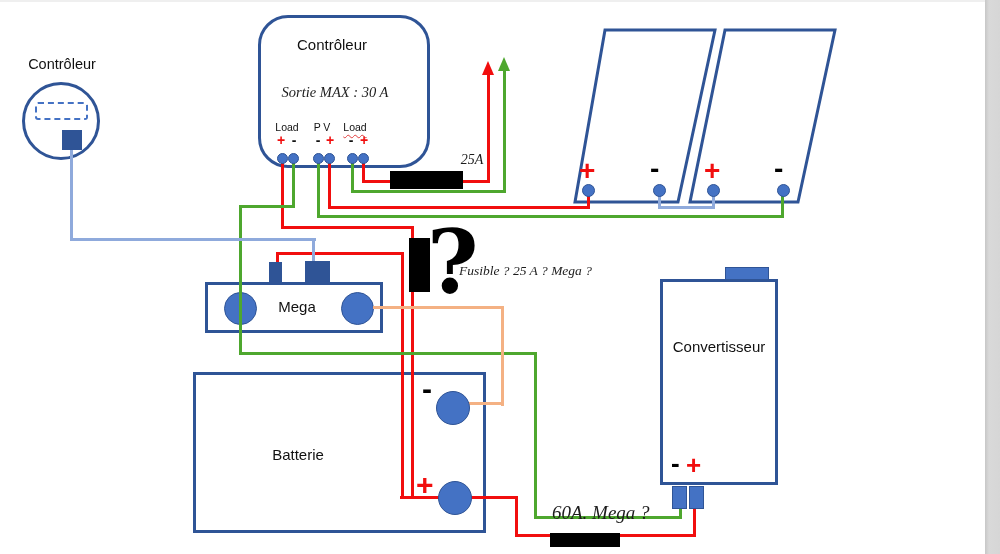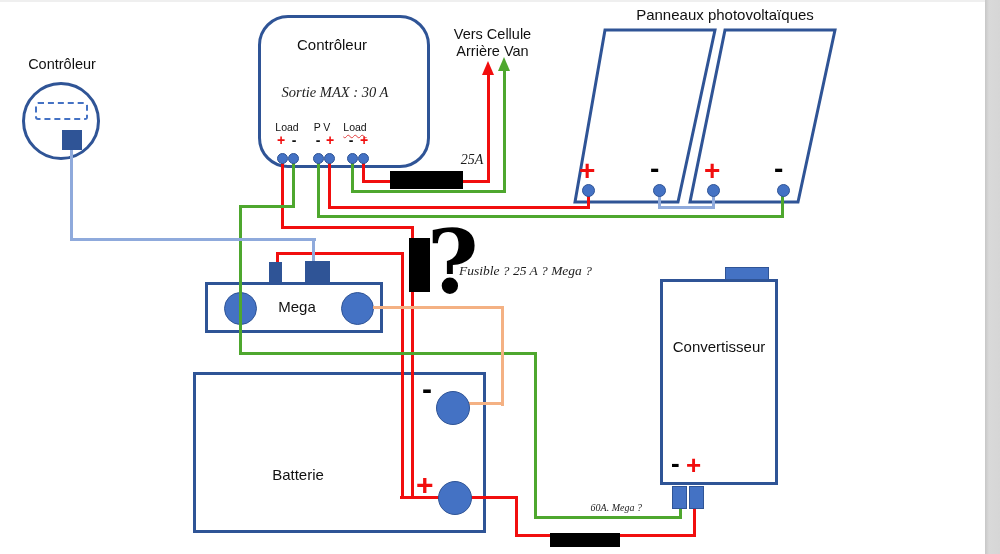--- a/index.html
+++ b/index.html
@@ -138,37 +138,32 @@
   <div class="term-lbl" style="left:307px;top:122px;">P V</div>
   <div class="term-lbl wavy" style="left:340px;top:122px;">Load</div>
 
   <div class="term-sign plus" style="left:276px;top:133px;">+</div>
   <div class="term-sign minus" style="left:289px;top:133px;">-</div>
   <div class="term-sign minus" style="left:313px;top:133px;">-</div>
   <div class="term-sign plus" style="left:325px;top:133px;">+</div>
   <div class="term-sign minus" style="left:346px;top:133px;">-</div>
   <div class="term-sign plus" style="left:359px;top:133px;">+</div>
 
-  <div class="lbl" style="left:440px;top:26px;width:105px;font-size:14.5px;">
-    <span>Vers Cellule</span><br>
-    <span>Arrière Van</span>
-  </div>
 
-  <div class="lbl" style="left:630px;top:6px;width:190px;">Panneaux photovoltaïques</div>
   <div class="sign plus" style="left:579px;top:157px;font-size:28px;">+</div>
   <div class="sign minus" style="left:650px;top:155px;font-size:28px;">-</div>
   <div class="sign plus" style="left:704px;top:157px;font-size:28px;">+</div>
   <div class="sign minus" style="left:774px;top:155px;font-size:28px;">-</div>
 
   <div class="lbl ital" style="left:454px;top:152px;width:36px;">25A</div>
   <div class="lbl ital" style="left:459px;top:263px;width:140px;text-align:left;font-size:13.5px;">Fusible ? 25 A ? Mega ?</div>
-  <div class="lbl ital" style="left:552px;top:502px;width:90px;text-align:right;font-size:10px;">60A. Mega ?</div>
+  <div class="lbl ital" style="left:552px;top:502px;width:90px;text-align:center;font-size:19px;">60A. Mega ?</div>
 
   <div class="lbl" style="left:262px;top:298px;width:70px;z-index:35;">Mega</div>
-  <div class="lbl" style="left:258px;top:446px;width:80px;margin-top:20px;">Batterie</div>
+  <div class="lbl" style="left:258px;top:446px;width:80px;">Batterie</div>
   <div class="lbl" style="left:662px;top:338px;width:114px;">Convertisseur</div>
 
   <div class="sign minus" style="left:422px;top:374px;font-size:30px;">-</div>
   <div class="sign plus" style="left:416px;top:470px;font-size:30px;">+</div>
   <div class="sign minus" style="left:671px;top:450px;font-size:26px;">-</div>
   <div class="sign plus" style="left:686px;top:452px;font-size:26px;">+</div>
 
   <div id="top-edge"></div>
   <div id="right-strip"></div>
 </div>

